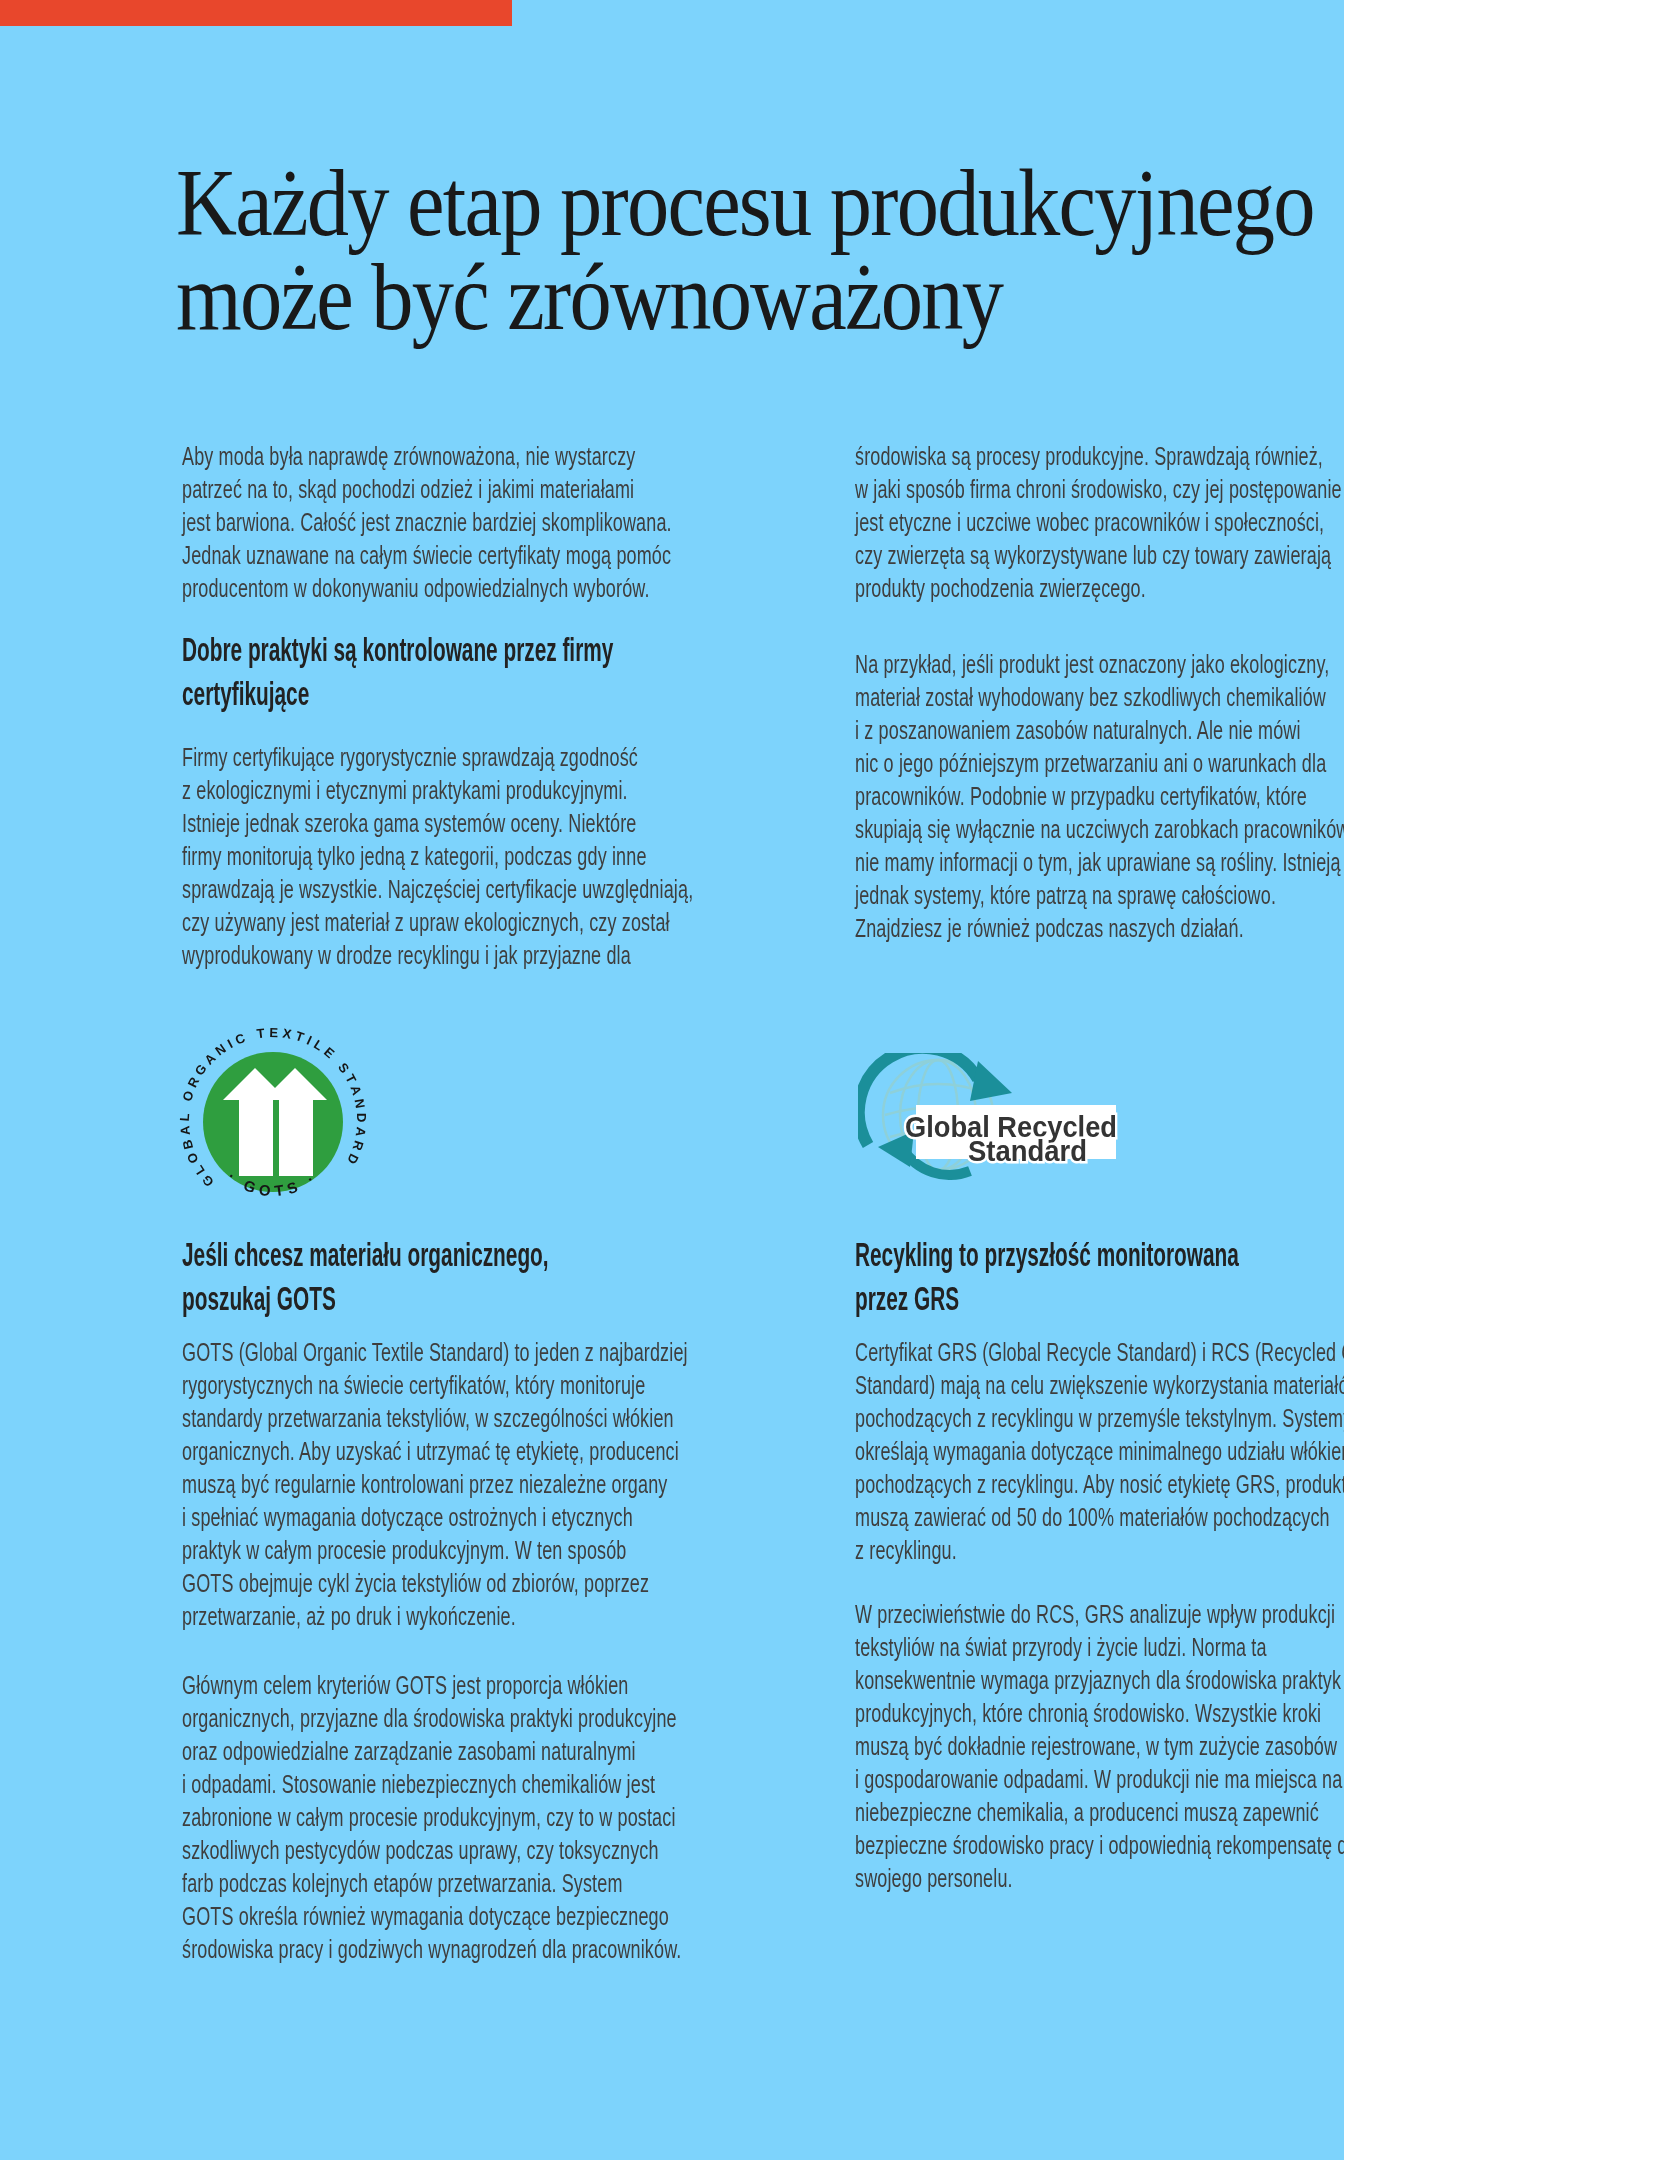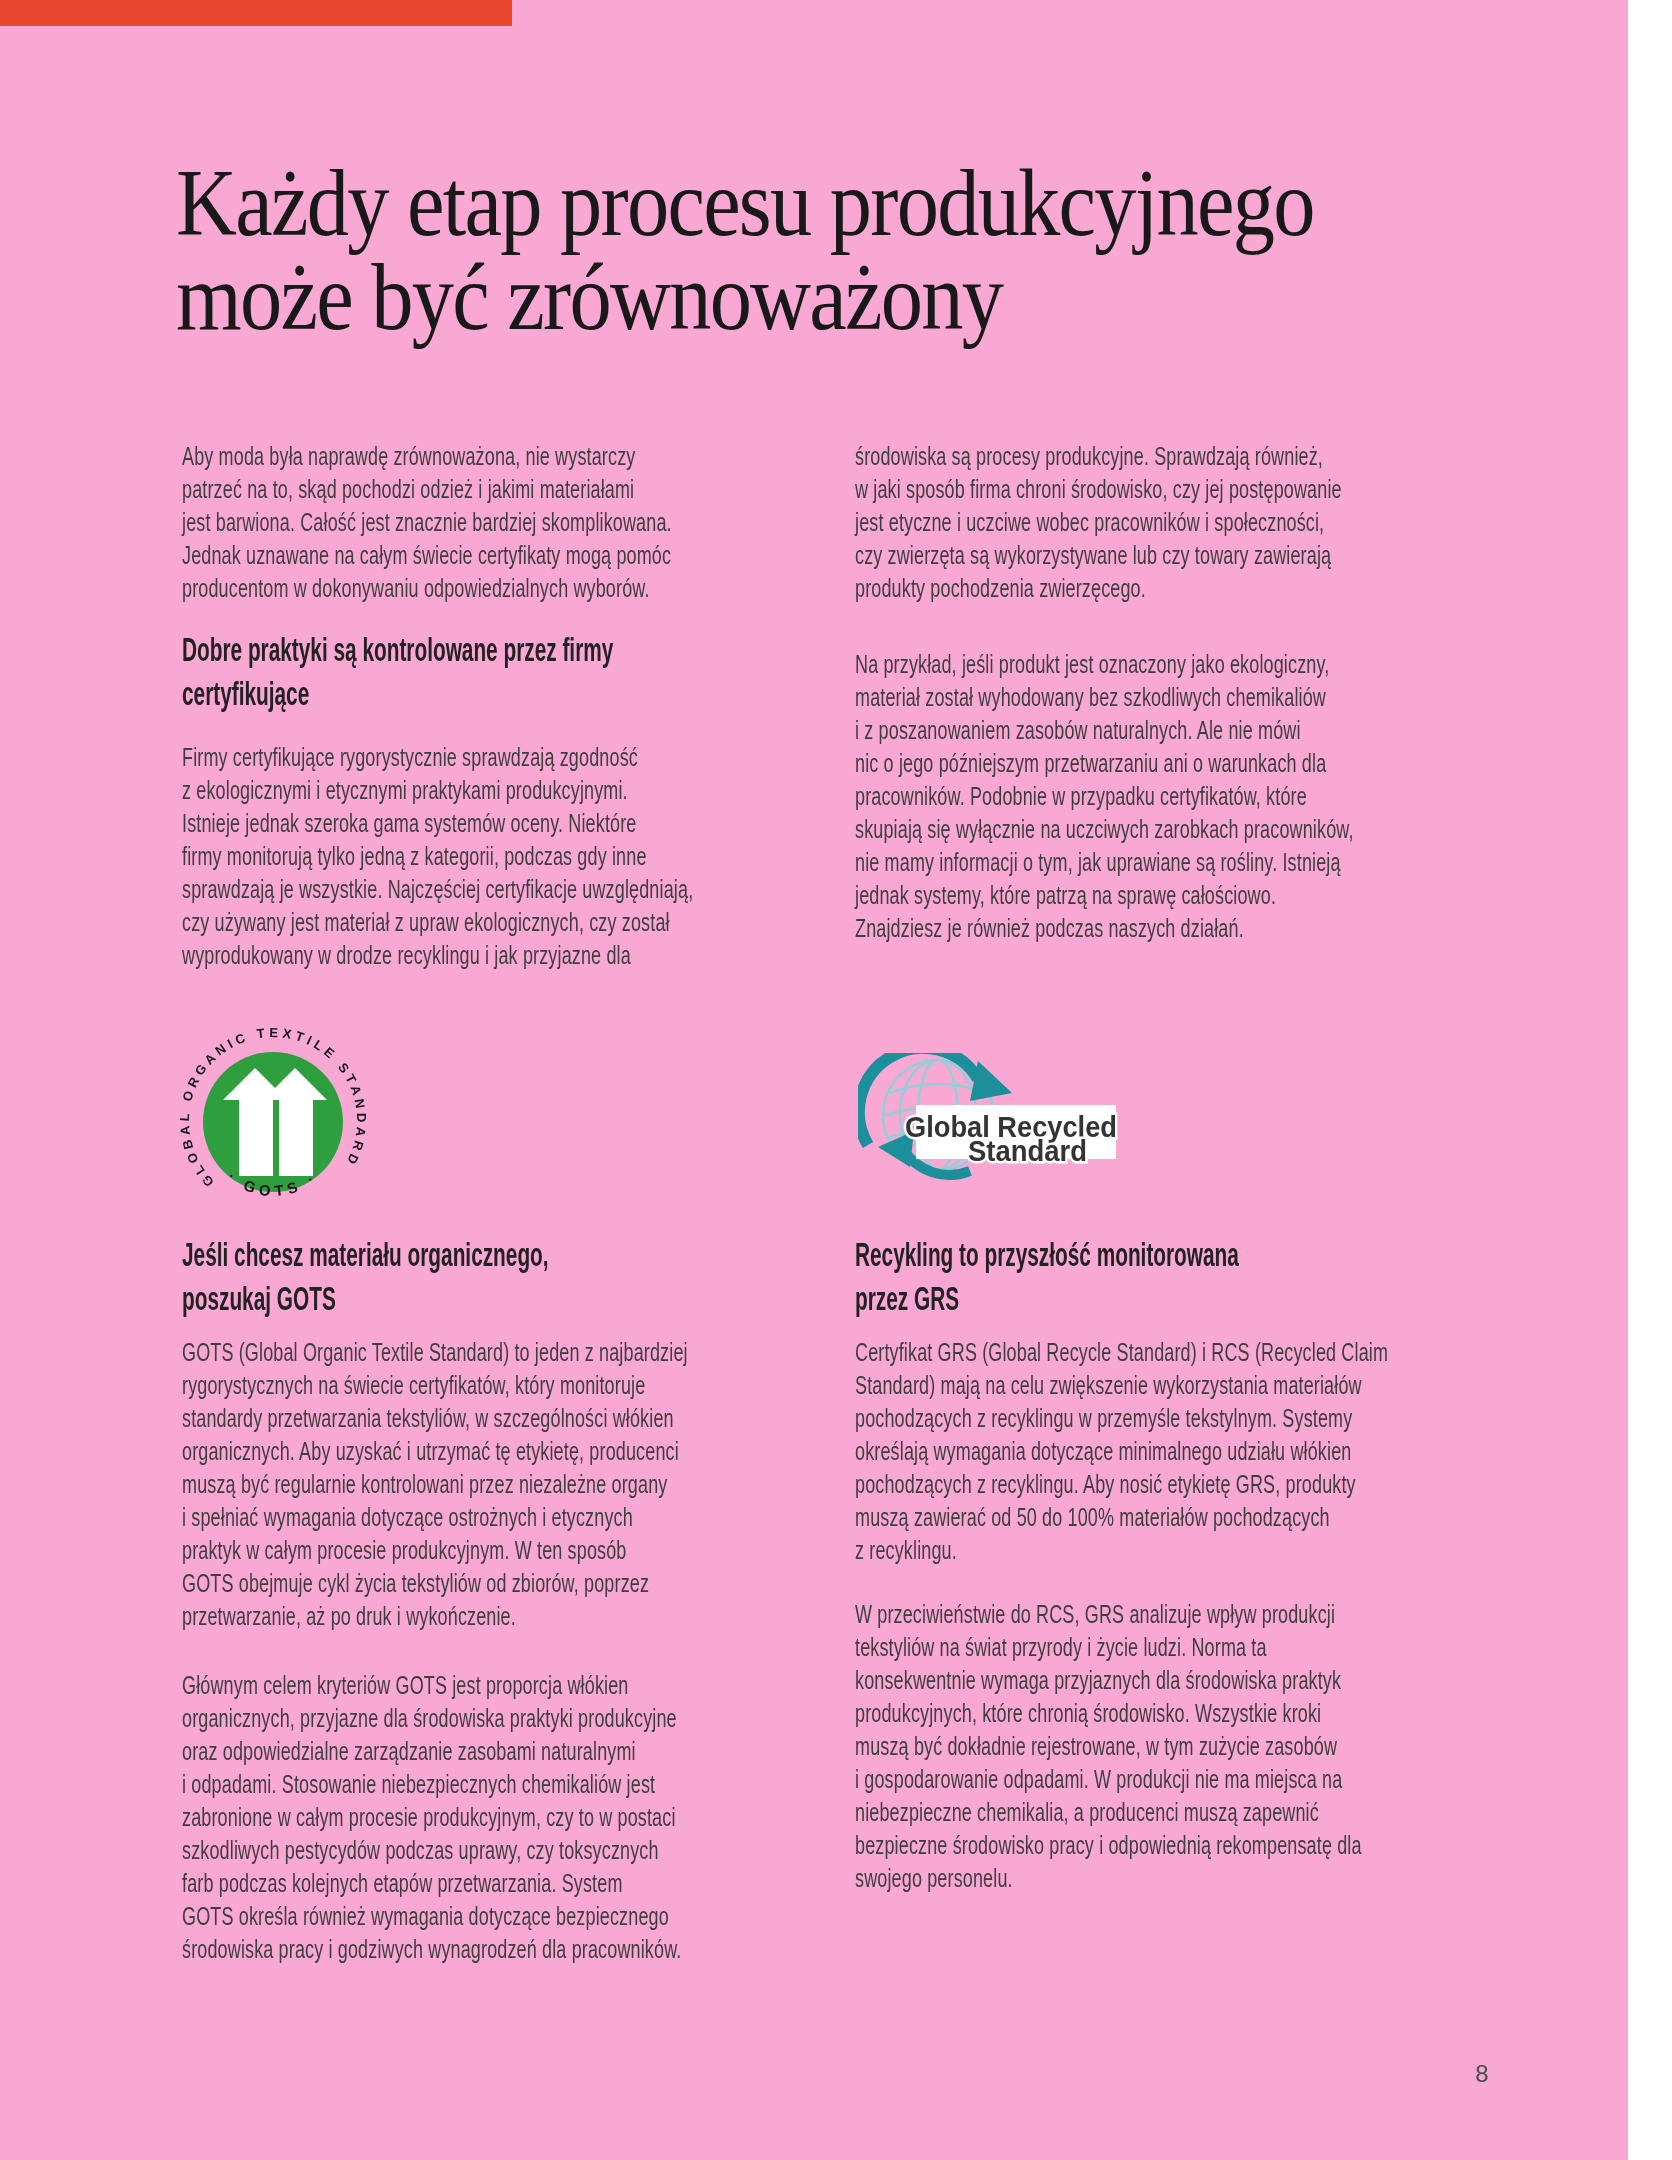--- a/index.html
+++ b/index.html
@@ -1,18 +1,18 @@
 <!DOCTYPE html>
 <html lang="pl"><head>
 <meta charset="utf-8">
 <style>
   html,body { margin:0; padding:0; background:#ffffff; }
   .page {
-    position:relative; width:1628px; height:2160px;
-    background:#f9a8d4; overflow:hidden;
+    position:relative; width:1344px; height:2160px;
+    background:#7dd3fc; overflow:hidden;
     font-family:"Liberation Sans", sans-serif;
   }
   .accent-bar {
     position:absolute; left:0; top:0; width:512px; height:26px;
     background:#e8472c;
   }
   .headline {
     position:absolute; left:176px; top:156px; width:1560px; margin:0;
     font-family:"Liberation Serif", serif; font-weight:400;
     font-size:96px; line-height:94px; letter-spacing:-2px; color:#191919;

